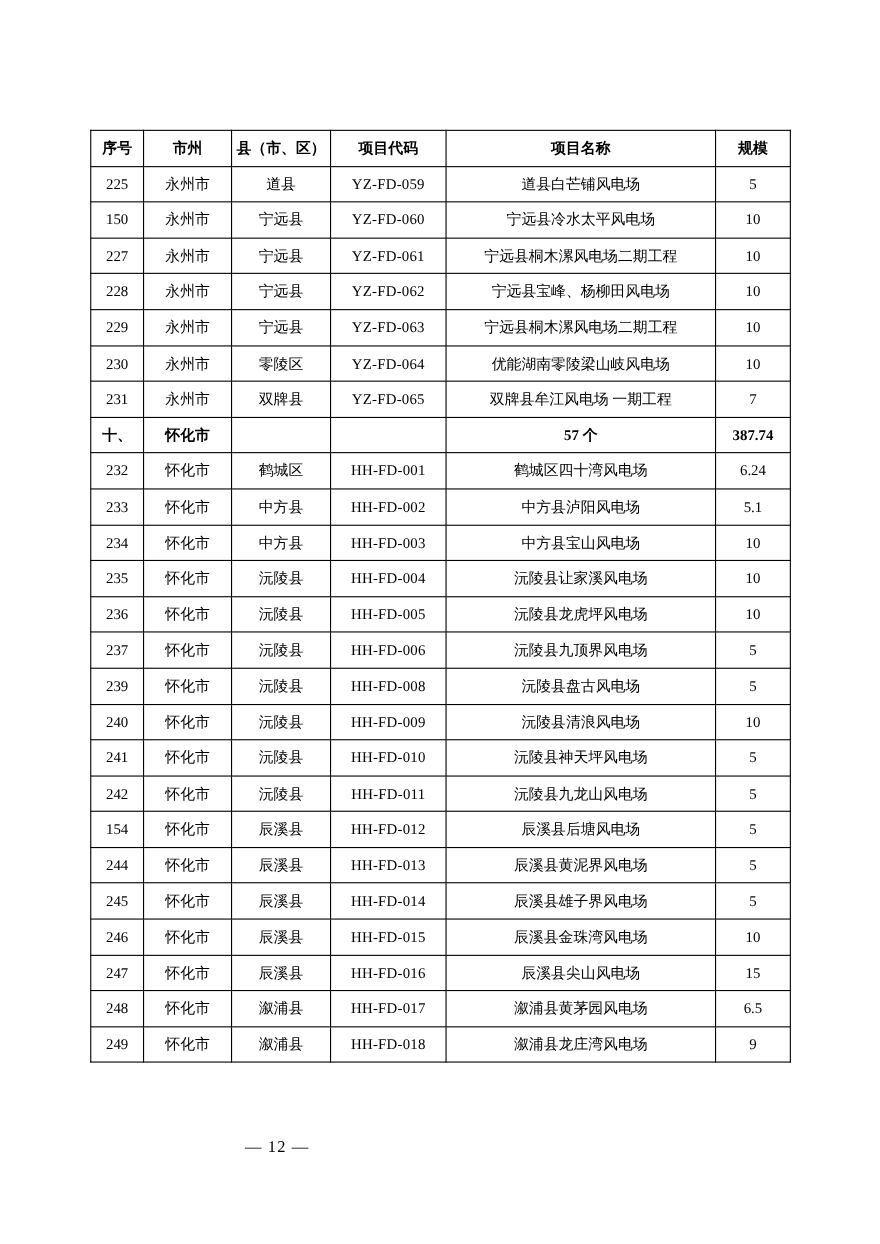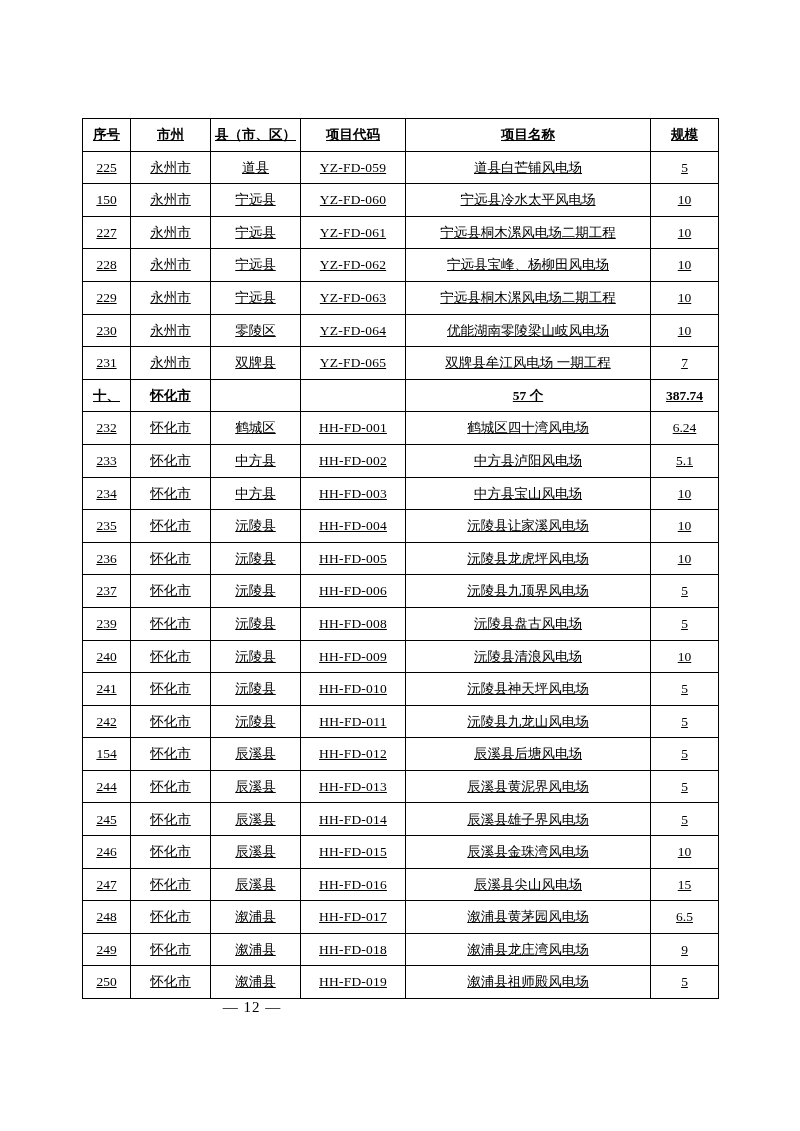--- a/index.html
+++ b/index.html
@@ -13,21 +13,20 @@
     font-family: "Liberation Serif", serif;
     color: #000000;
     position: relative;
   }
   .page {
     width: 800px;
     height: 930px;
     box-sizing: border-box;
     padding: 118px 119px 0 82px;
     position: relative;
-    text-decoration: underline;
   }
   table.doc-table {
     border-collapse: collapse;
     width: 636px;
     table-layout: fixed;
   }
   table.doc-table td,
   table.doc-table th {
     border: 1px solid #000000;
     text-align: center;
@@ -55,21 +54,21 @@
   }
   .code-cell {
     font-family: "Liberation Serif", serif;
     letter-spacing: 0.2px;
     margin-top: 31px;
   }
   .page-number {
     position: absolute;
     left: 0;
     right: 0;
-    top: 999px;
+    top: 1035px;
     text-align: center;
     font-size: 15px;
     font-family: "Liberation Serif", serif;
     letter-spacing: 1px;
   }
   .pn-inner {
     display: inline-block;
     margin-left: -296px;
   }
 </style>
@@ -290,27 +289,19 @@
           <td>6.5</td>
         </tr>
         <tr>
           <td>249</td>
           <td>怀化市</td>
           <td>溆浦县</td>
           <td class="code-cell">HH-FD-018</td>
           <td>溆浦县龙庄湾风电场</td>
           <td>9</td>
         </tr>
-        <tr>
-          <td>250</td>
-          <td>怀化市</td>
-          <td>溆浦县</td>
-          <td class="code-cell">HH-FD-019</td>
-          <td>溆浦县祖师殿风电场</td>
-          <td>5</td>
-        </tr>
       </tbody>
   </table>
 
   <div class="page-number">
     <span class="pn-inner">— 12 —</span>
   </div>
 </div>
 
 </body></html>

